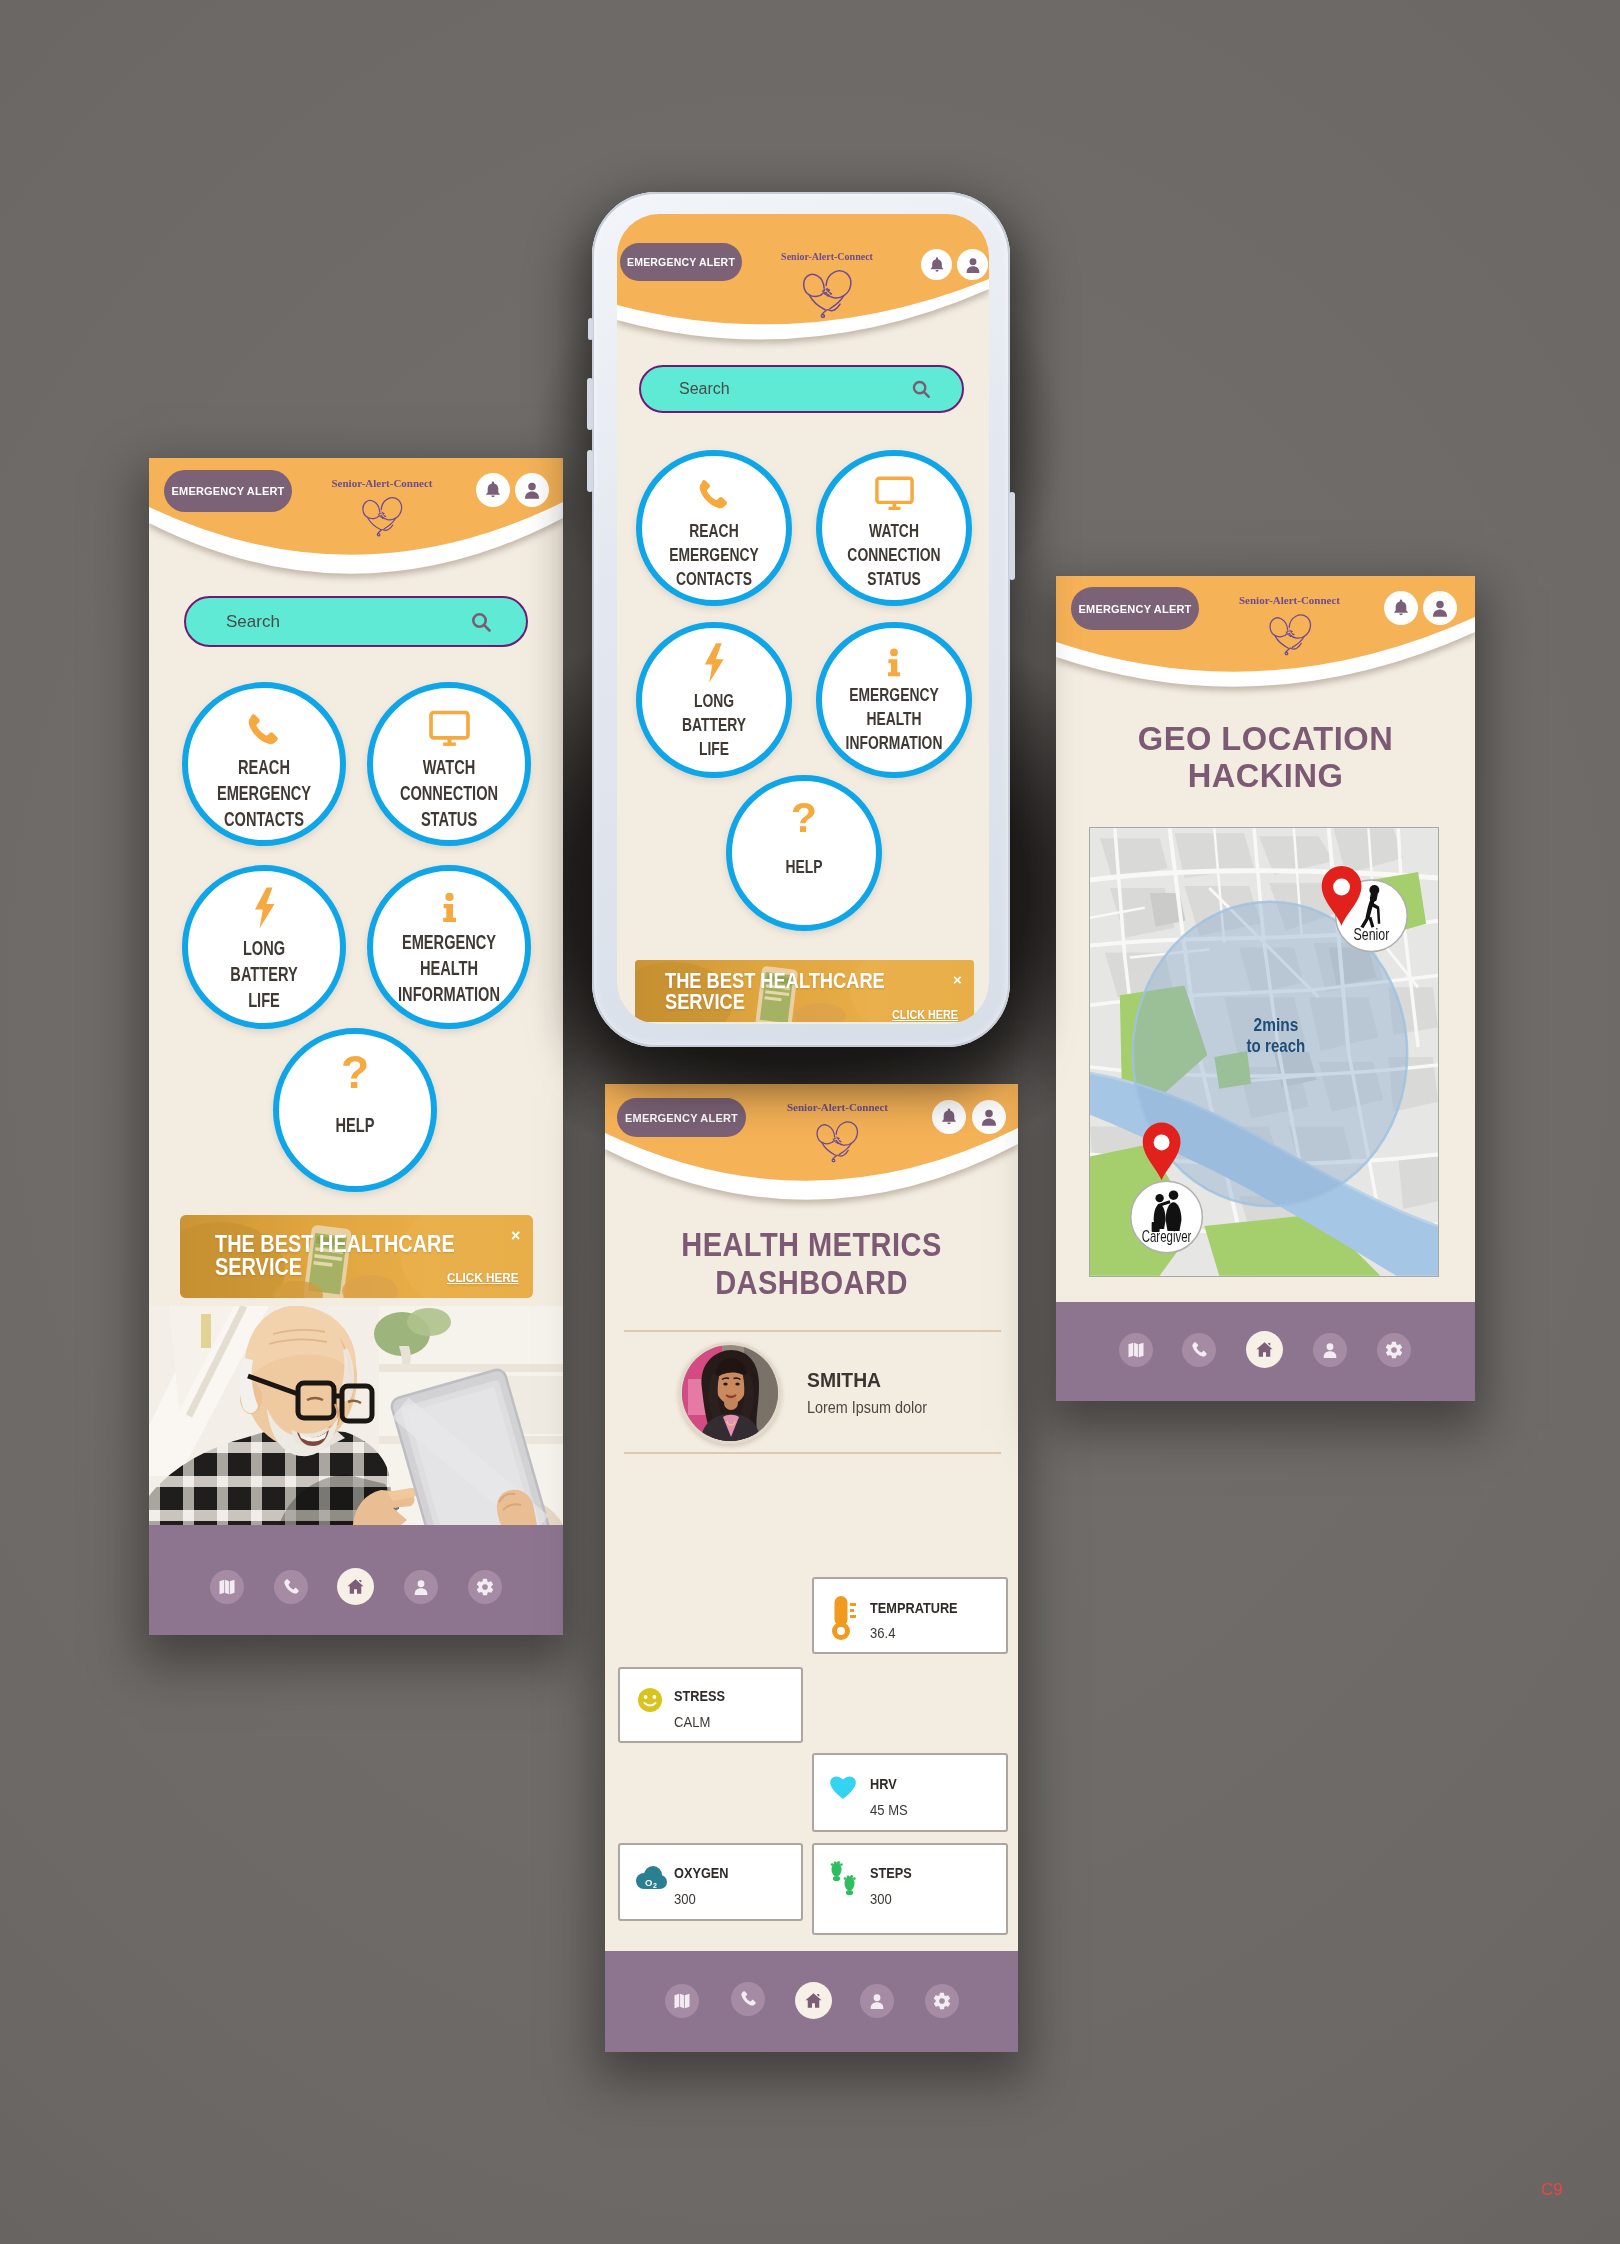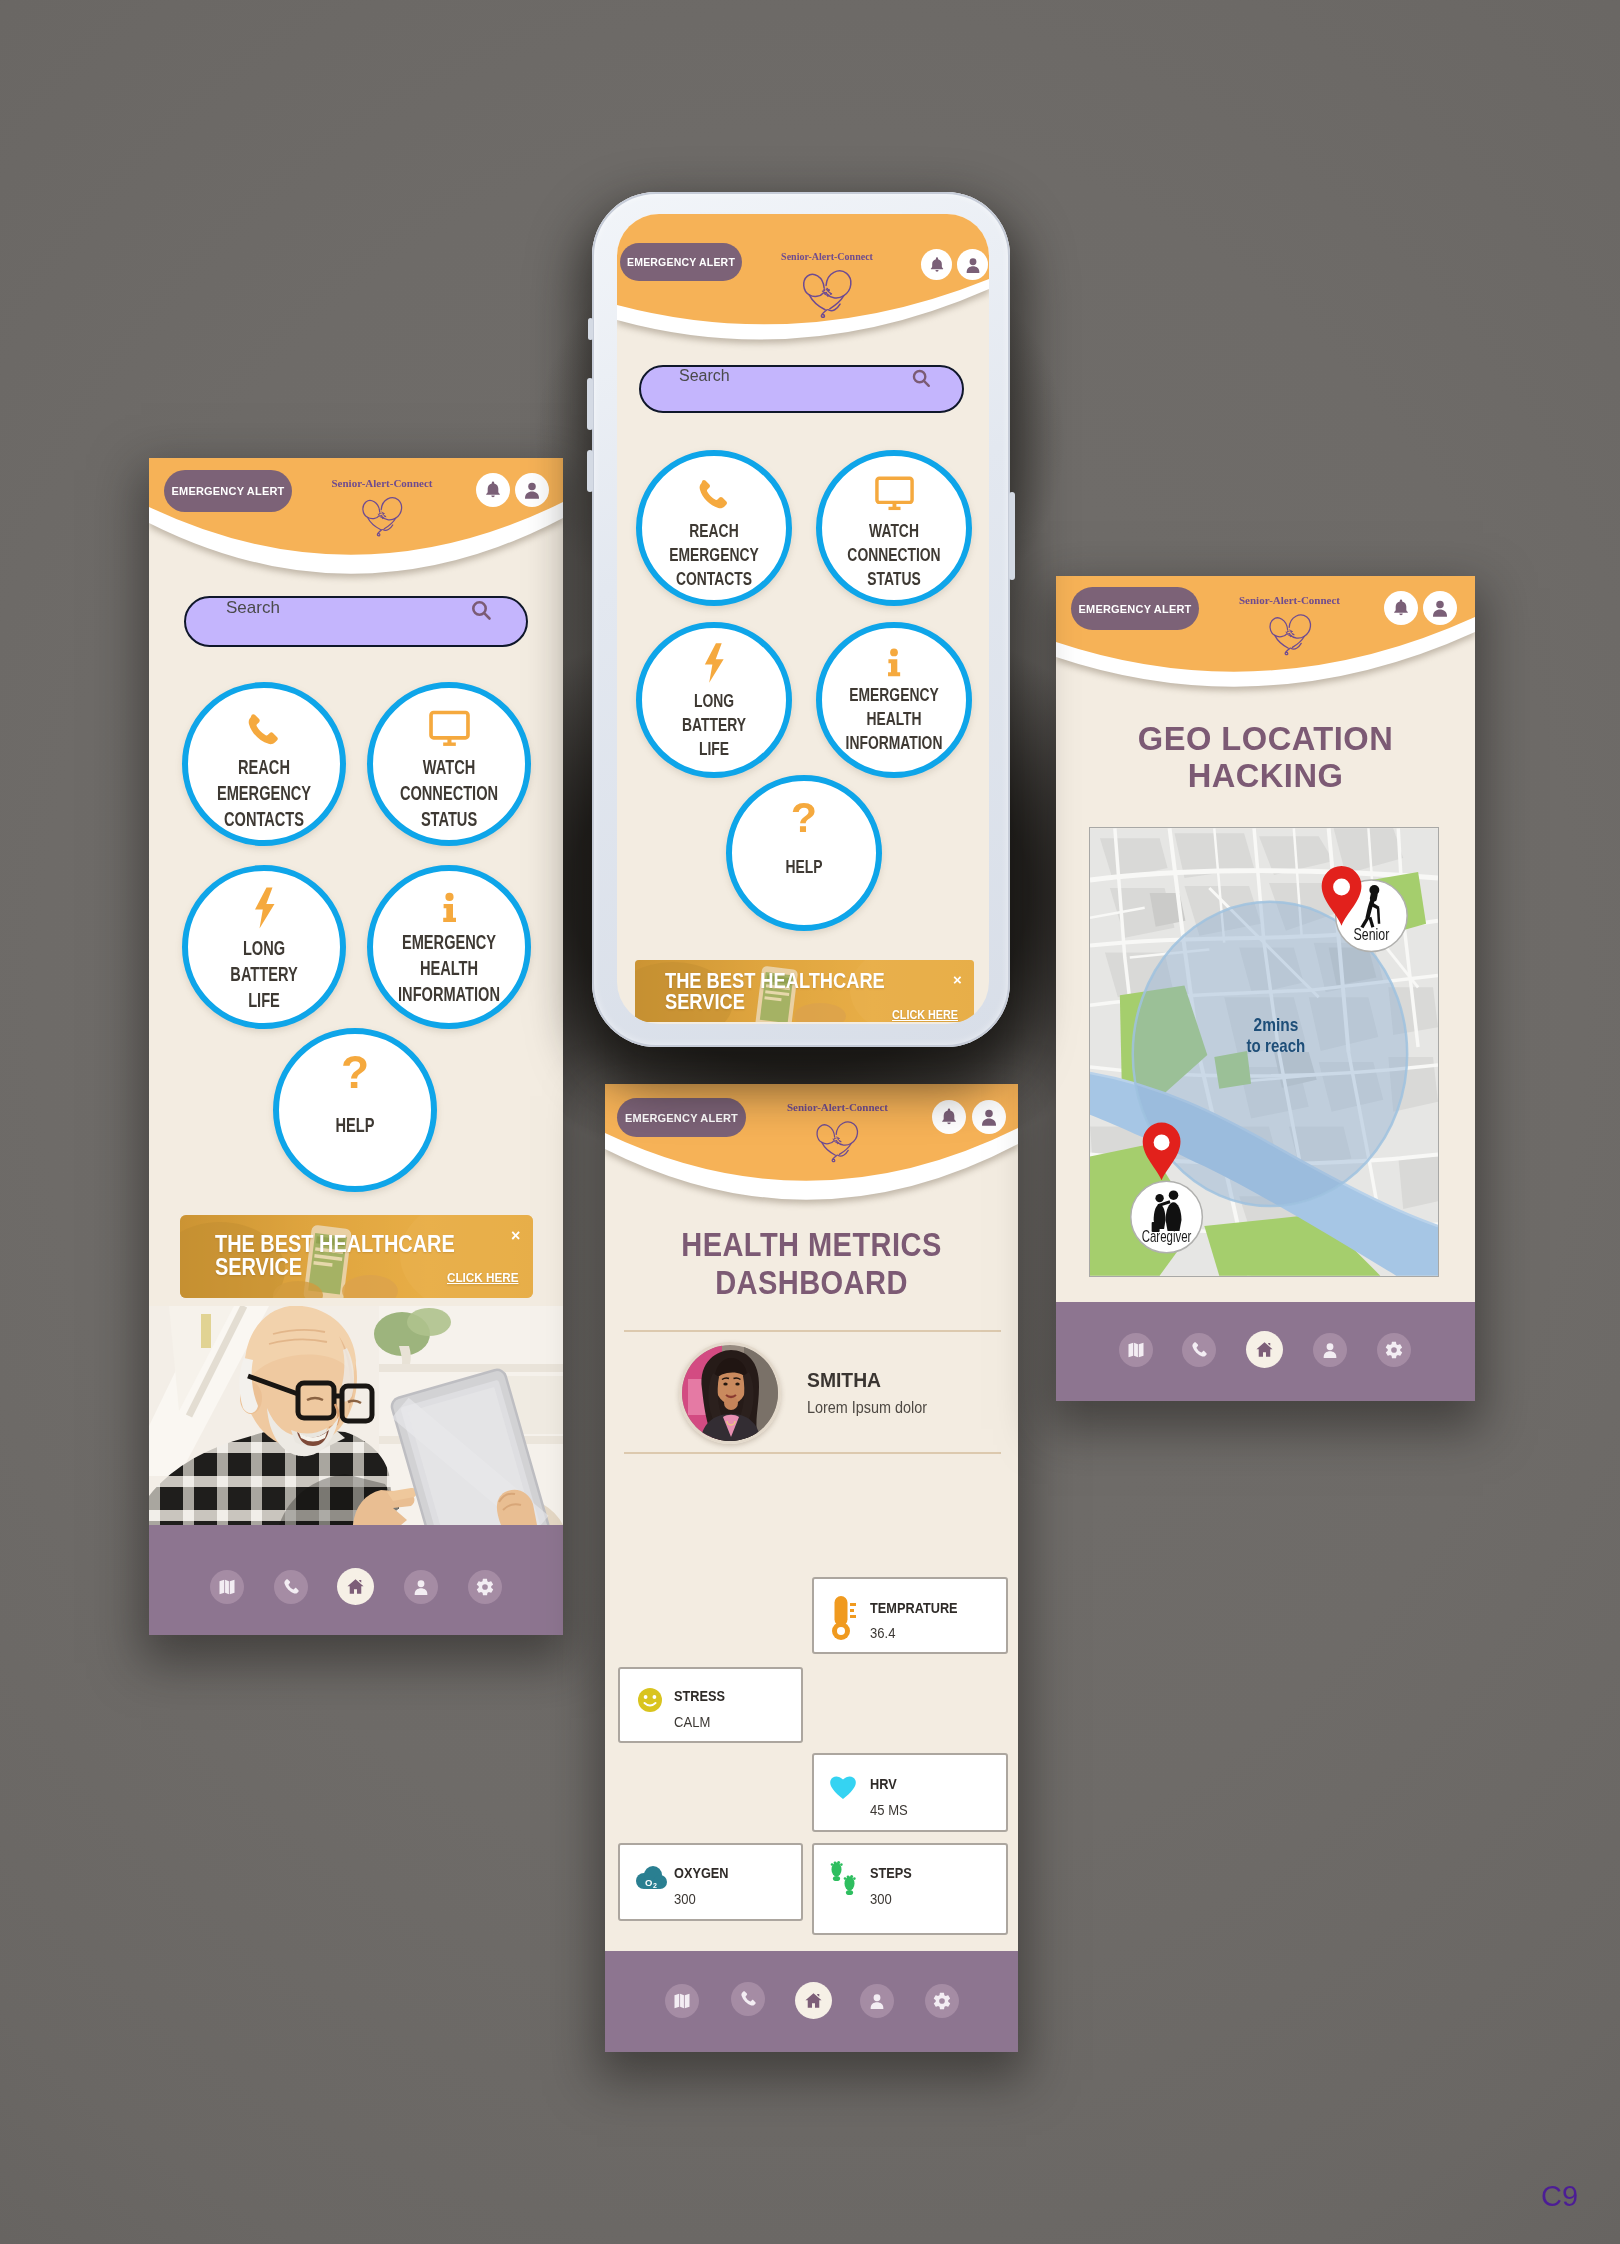--- a/index.html
+++ b/index.html
@@ -4,21 +4,21 @@
 <style>
 *{margin:0;padding:0;box-sizing:border-box}
 html,body{width:1620px;height:2244px;overflow:hidden}
 body{position:relative;font-family:"Liberation Sans",sans-serif;
 background:radial-gradient(ellipse 1400px 1600px at 50% 45%, #716E6B 0%, #6E6B68 55%, #6A6764 85%, #666360 100%);}
 .sc{position:absolute;background:#F3ECE1;overflow:hidden;box-shadow:0 20px 45px 8px rgba(28,26,24,.5);z-index:1}
 .hdr{position:absolute;left:0;top:0}
 .pill{position:absolute;background:#7C6277;color:#FFF;font-weight:bold;border-radius:22px;display:flex;align-items:center;justify-content:center;letter-spacing:.2px;white-space:nowrap}
 .logo-t{position:absolute;width:100%;text-align:center;font-family:"Liberation Serif",serif;font-weight:bold;color:#6E4B8F}
 .icbtn{position:absolute;background:#FFF;border-radius:50%;display:flex;align-items:center;justify-content:center}
-.srch{position:absolute;background:#c4b5fd;border:2px solid #0f172a;border-radius:26px;display:flex;color:#4A4A4A}
+.srch{position:absolute;background:#5eead4;border:2px solid #701a75;border-radius:26px;display:flex;align-items:center;color:#4A4A4A}
 .circ{position:absolute;width:164px;height:164px;border-radius:50%;background:#FFF;border:6px solid #0ea5e9;text-align:center;font-weight:bold;color:#3E3933;box-shadow:0 3px 6px rgba(150,140,120,.25)}
 .circ .ic{position:absolute;left:0;right:0;display:flex;align-items:center;justify-content:center}
 .circ .tx{position:absolute;left:0;right:0;transform:scaleX(.73);transform-origin:50% 0}
 .nav{position:absolute;left:0;right:0;background:#8D7590}
 .nv{position:absolute;width:34px;height:34px;border-radius:50%;background:#A58CA4;display:flex;align-items:center;justify-content:center}
 .nv.home{background:#F6F0E6}
 .banner{position:absolute;border-radius:6px;overflow:hidden;color:#FFF}
 .bant{position:absolute;font-weight:bold;white-space:nowrap;text-shadow:0 1px 2px rgba(120,80,0,.25);transform:scaleX(.83);transform-origin:0 0}
 .card{position:absolute;background:#FFF;border:2px solid #ACA69F;border-radius:3px}
 .mt{position:absolute;font-weight:bold;color:#2F2B28;white-space:nowrap;font-size:15px;transform:scaleX(.85);transform-origin:0 0}
@@ -767,13 +767,13 @@
       </div>
 
     <div class="nv" style="left:321px;top:31px">
         <svg width="20" height="20" viewBox="0 0 24 24" fill="#F3EDF3">
           <use href="#ggear"></use>
         </svg>
       </div>
   </div>
 </div>
 
-<div style="position:absolute;left:1541px;top:2180px;color:#4c1d95;font-size:29px">C9</div>
+<div style="position:absolute;left:1541px;top:2180px;color:#ef4444;font-size:17px">C9</div>
 
 </body></html>

